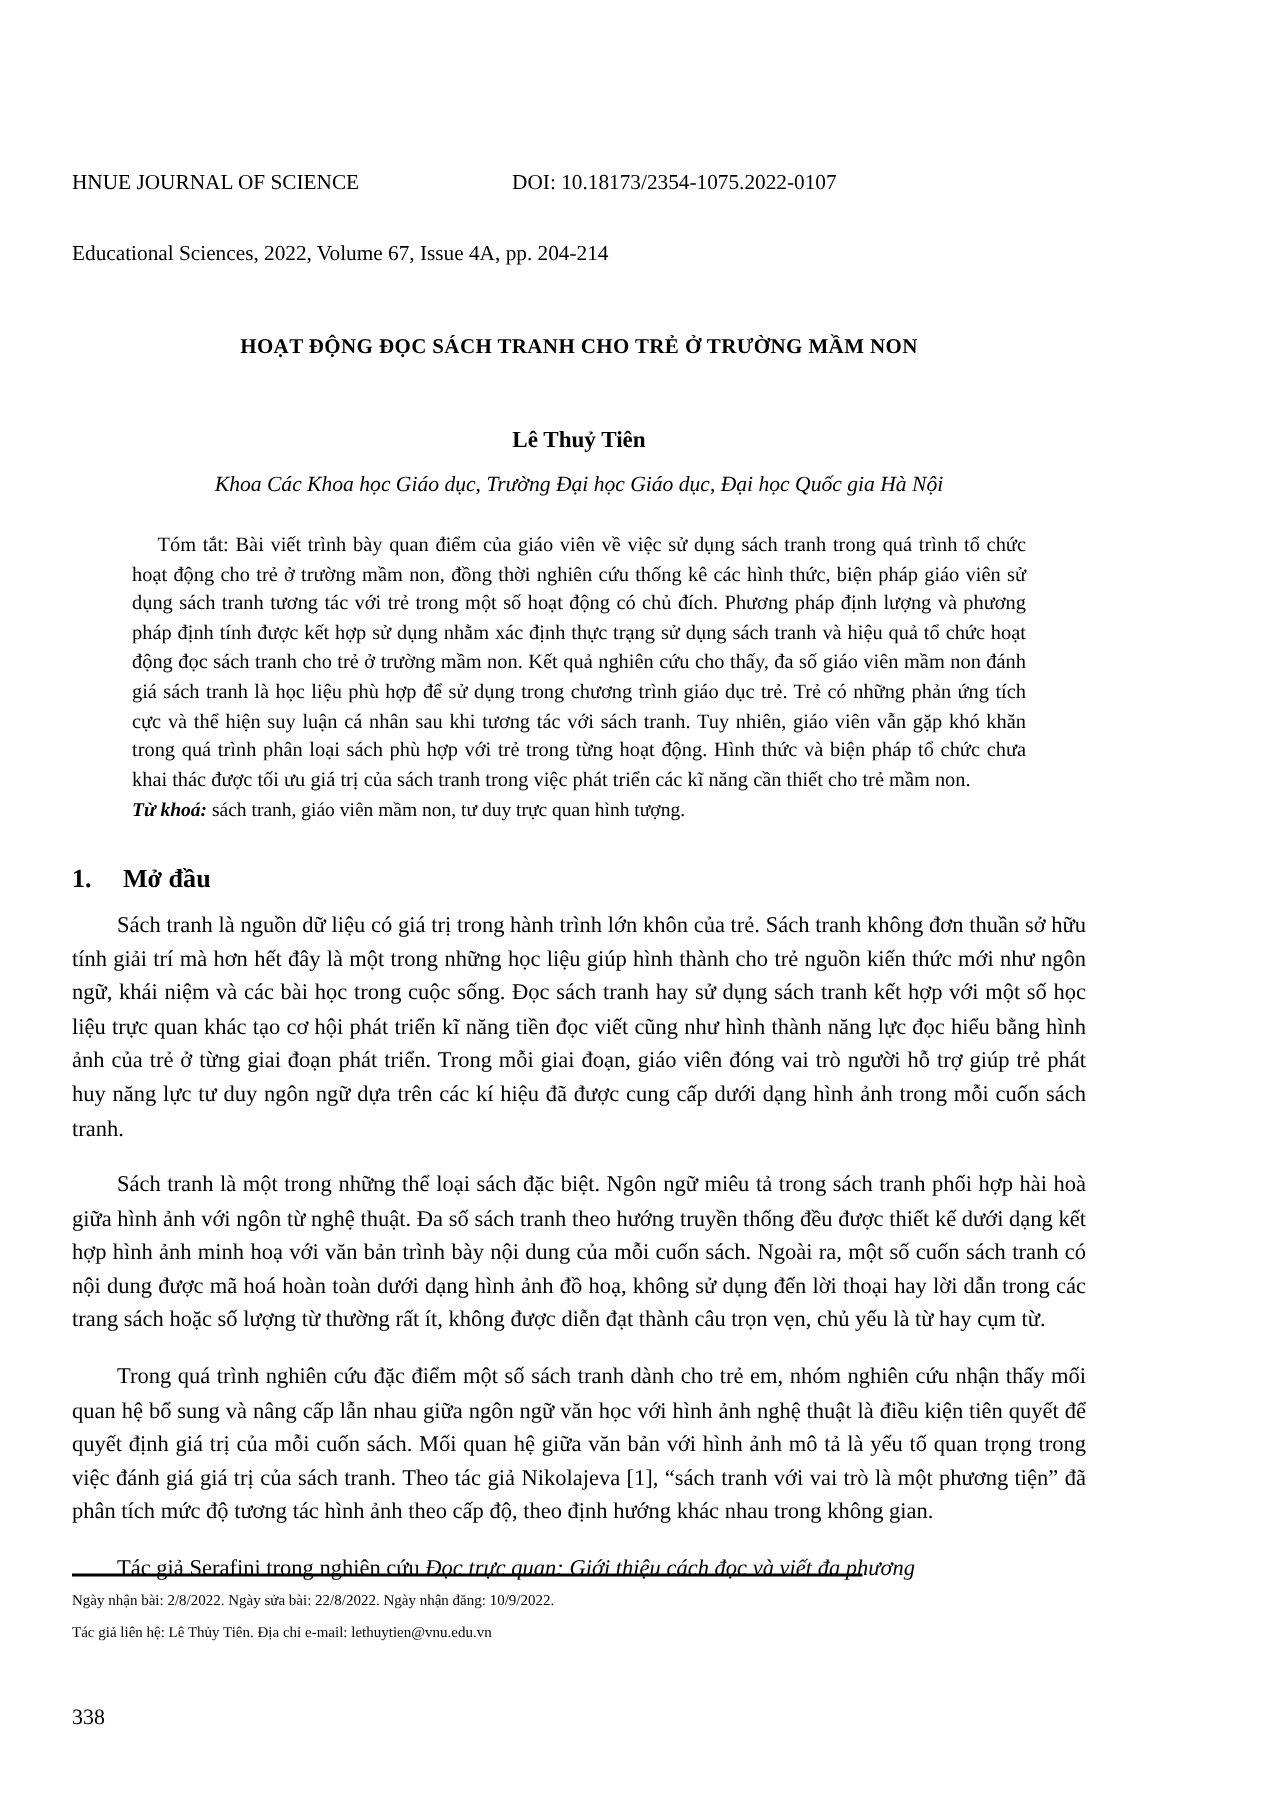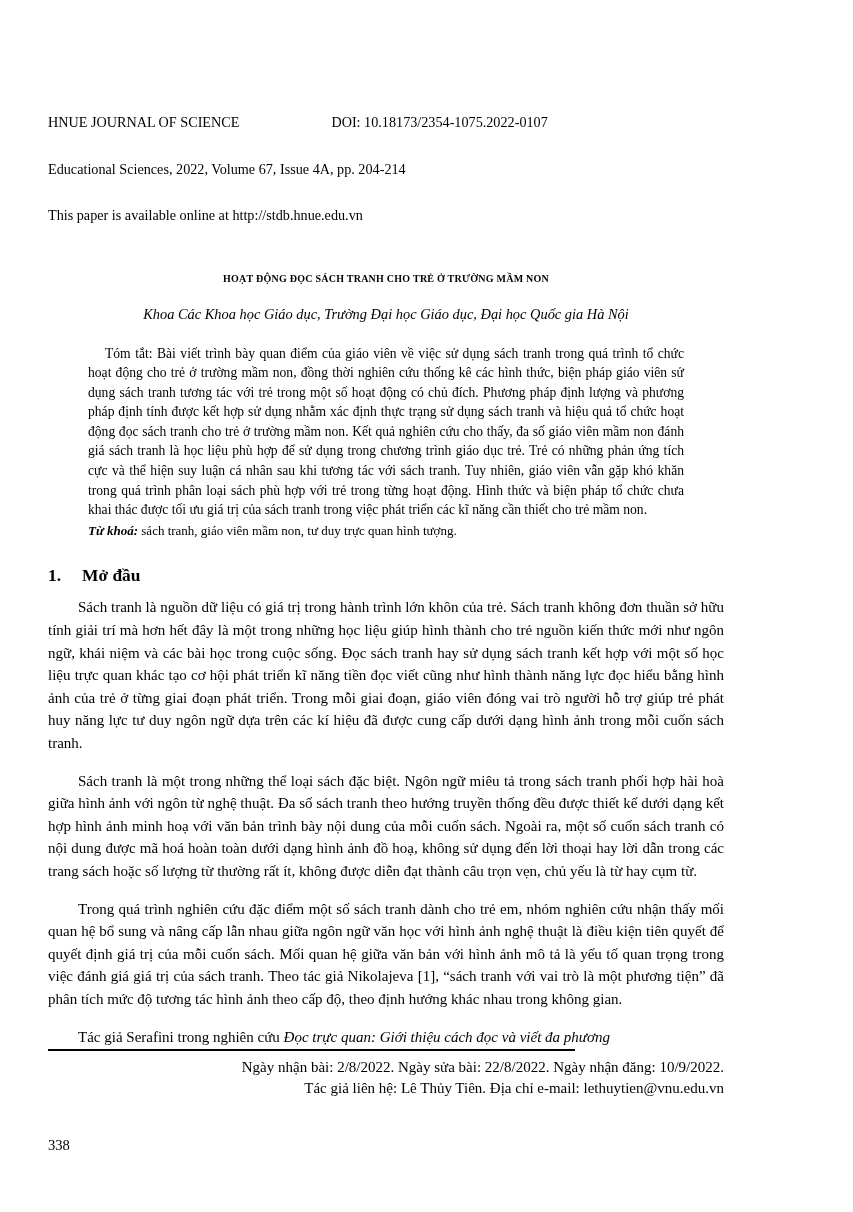--- a/index.html
+++ b/index.html
@@ -29,40 +29,41 @@
   
   .journal-header {
     padding-top: 111px;
     font-size: 14.2px;
     line-height: 22.5px;
   }
   .header-row-top {
     display: flex;
     justify-content: flex-start;
     align-items: baseline;
+    gap: 10px;
   }
   .header-journal-name {
     white-space: nowrap;
   }
   .header-doi {
     margin-left: 92px;
     white-space: nowrap;
   }
   .header-line {
     white-space: nowrap;
     margin-top: 24px;
   }
 
   
   .title-block {
     margin-top: 42px;
     text-align: center;
   }
   .paper-title {
-    font-size: 10px;
+    font-size: 14px;
     font-weight: bold;
     letter-spacing: 0.25px;
     line-height: 20px;
     margin: 15px;
   }
   .author-name {
     margin-top: 42px;
     font-size: 15.4px;
     font-weight: bold;
     line-height: 20px;
@@ -135,24 +136,23 @@
     top: 1049px;
     width: 676px;
   }
   .footnote-rule {
     width: 527px;
     height: 0;
     border-top: 2.2px solid #000000;
     margin: 0 0 6px 0;
   }
   .footnote-line {
-    font-size: 15px;
+    font-size: 10px;
     line-height: 21px;
     white-space: nowrap;
-    text-align: right;
   }
   .page-number {
     position: absolute;
     left: 48px;
     top: 1135px;
     font-size: 14.6px;
     line-height: 20px;
   }
 </style>
 </head>
@@ -161,25 +161,25 @@
 <div class="page">
 
   <div class="content">
 
     <div class="journal-header">
       <div class="header-row-top">
         <span class="header-journal-name">HNUE JOURNAL OF SCIENCE</span>
         <span class="header-doi">DOI: 10.18173/2354-1075.2022-0107</span>
       </div>
       <div class="header-line">Educational Sciences, 2022, Volume 67, Issue 4A, pp. 204-214</div>
-      <div class="header-line">This paper is available online at http://stdb.hnue.edu.vn</div>
     </div>
 
     <div class="title-block">
       <h1 class="paper-title">HOẠT ĐỘNG ĐỌC SÁCH TRANH CHO TRẺ Ở TRƯỜNG MẦM NON</h1>
+      <div class="author-name">Lê Thuỷ Tiên</div>
       <div class="affiliation">Khoa Các Khoa học Giáo dục, Trường Đại học Giáo dục, Đại học Quốc gia Hà Nội</div>
     </div>
 
     <div class="abstract-block">
       <div class="abstract-body"><span class="abstract-label">Tóm tắt</span><span>: </span><span>Bài viết trình bày quan điểm của giáo viên về việc sử dụng sách tranh trong quá trình tổ chức hoạt động cho trẻ ở trường mầm non, đồng thời nghiên cứu thống kê các hình thức, biện pháp giáo viên sử dụng sách tranh tương tác với trẻ trong một số hoạt động có chủ đích. Phương pháp định lượng và phương pháp định tính được kết hợp sử dụng nhằm xác định thực trạng sử dụng sách tranh và hiệu quả tổ chức hoạt động đọc sách tranh cho trẻ ở trường mầm non. Kết quả nghiên cứu cho thấy, đa số giáo viên mầm non đánh giá sách tranh là học liệu phù hợp để sử dụng trong chương trình giáo dục trẻ. Trẻ có những phản ứng tích cực và thể hiện suy luận cá nhân sau khi tương tác với sách tranh. Tuy nhiên, giáo viên vẫn gặp khó khăn trong quá trình phân loại sách phù hợp với trẻ trong từng hoạt động. Hình thức và biện pháp tổ chức chưa khai thác được tối ưu giá trị của sách tranh trong việc phát triển các kĩ năng cần thiết cho trẻ mầm non.</span></div>
       <div class="keywords-line"><span class="keywords-label">Từ khoá:</span><span> sách tranh, giáo viên mầm non, tư duy trực quan hình tượng.</span></div>
     </div>
 
     <div class="section-heading">
       <span class="section-number">1.</span>

